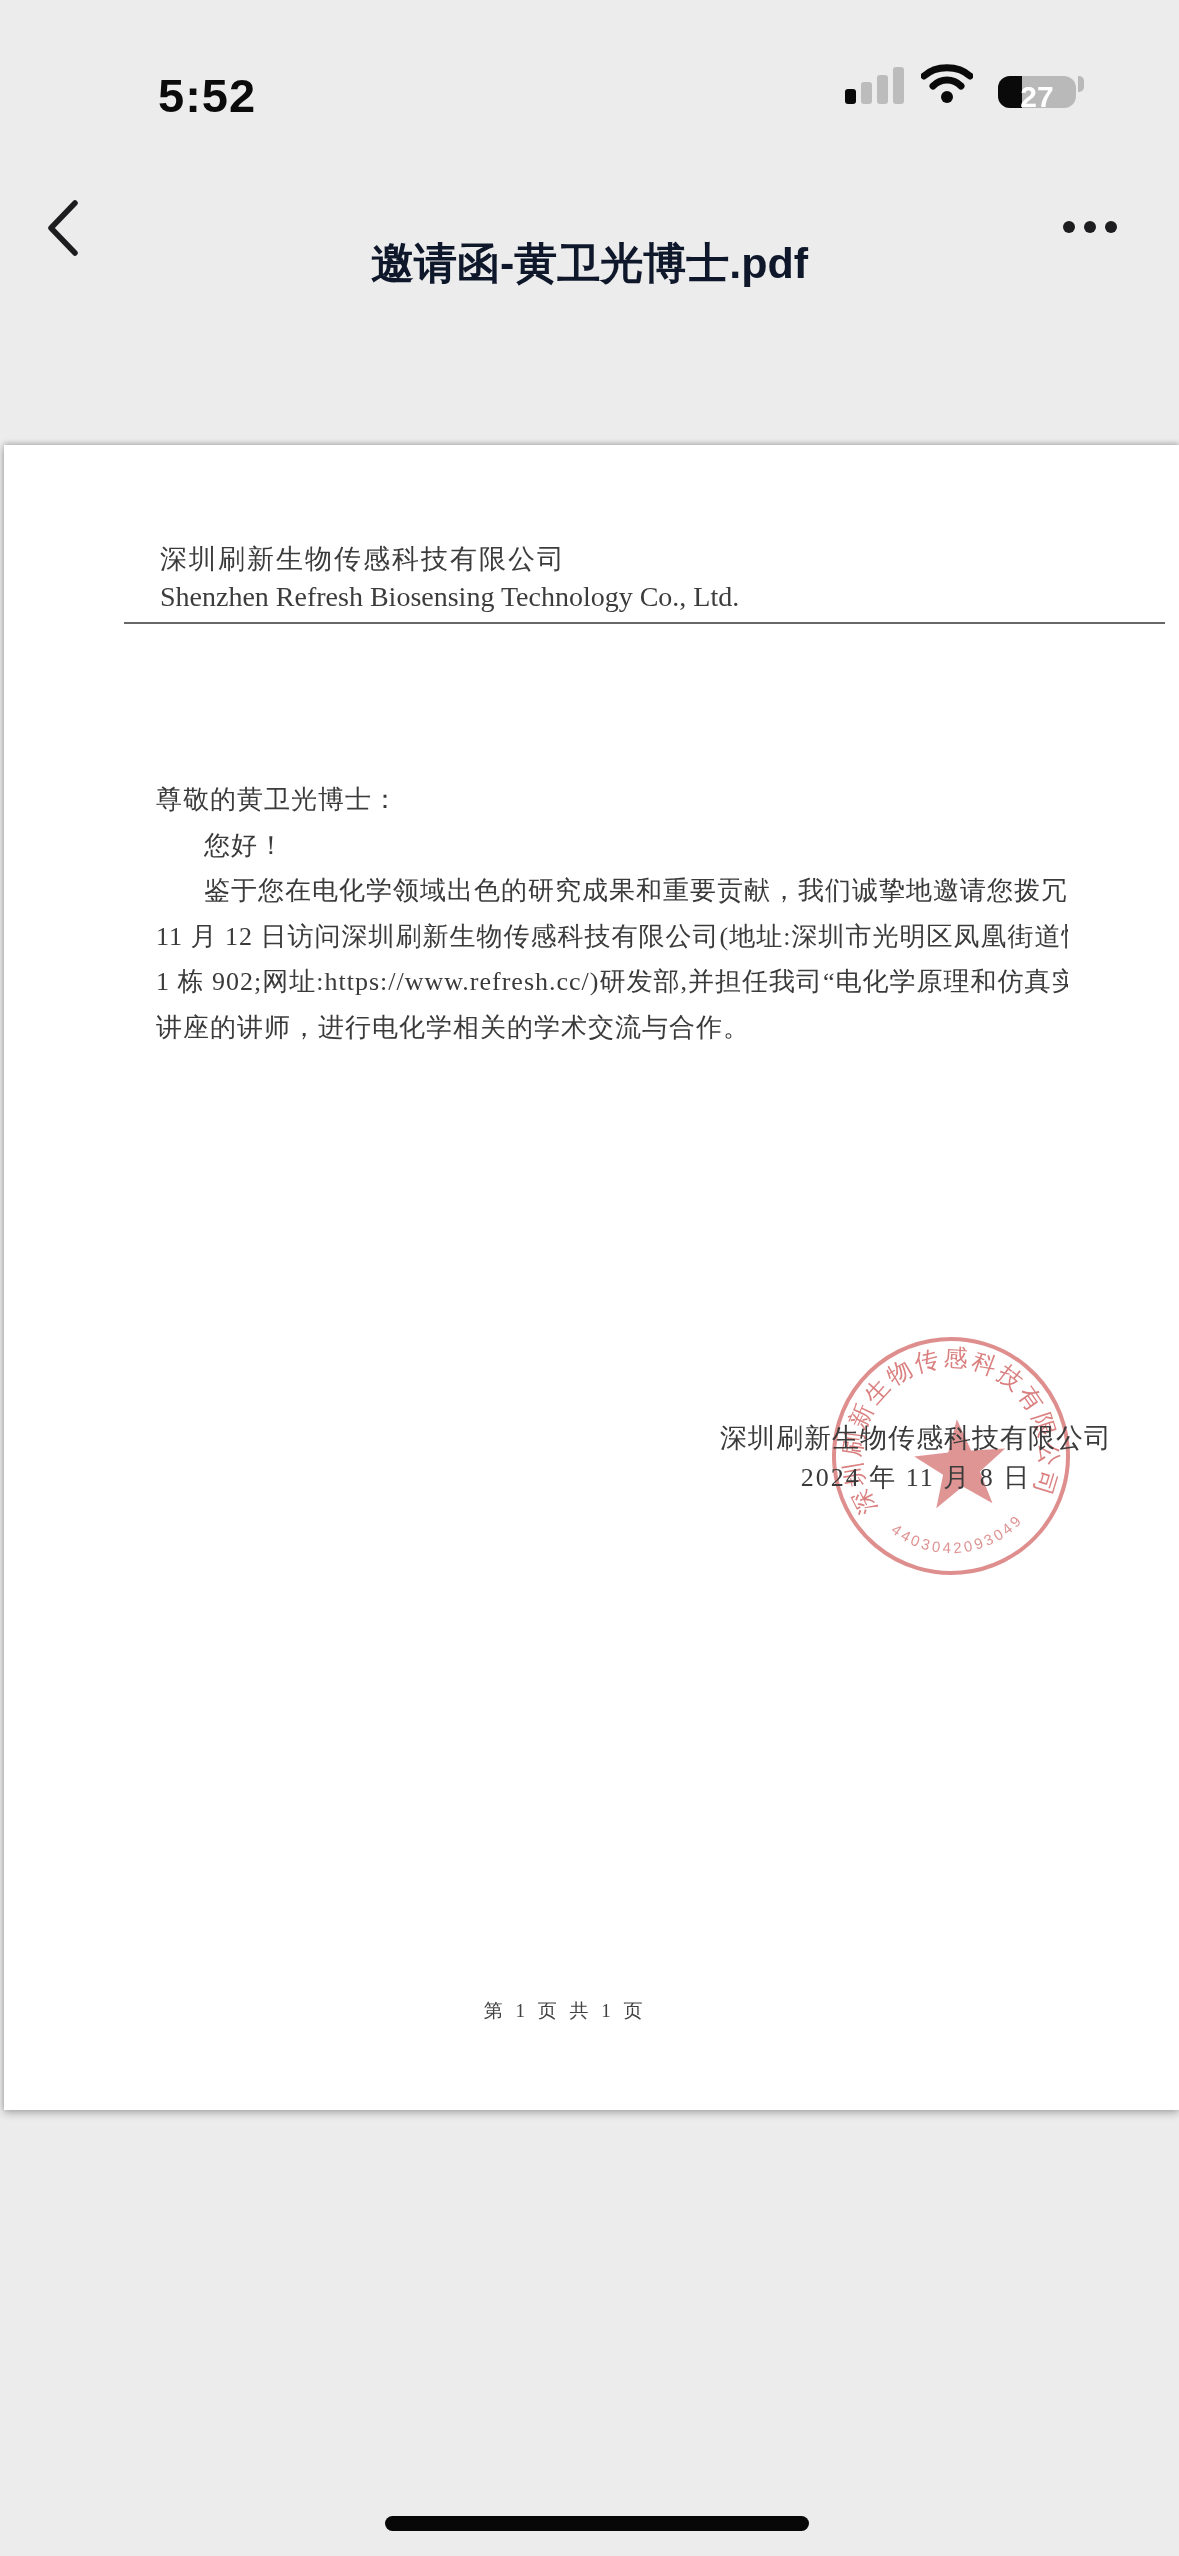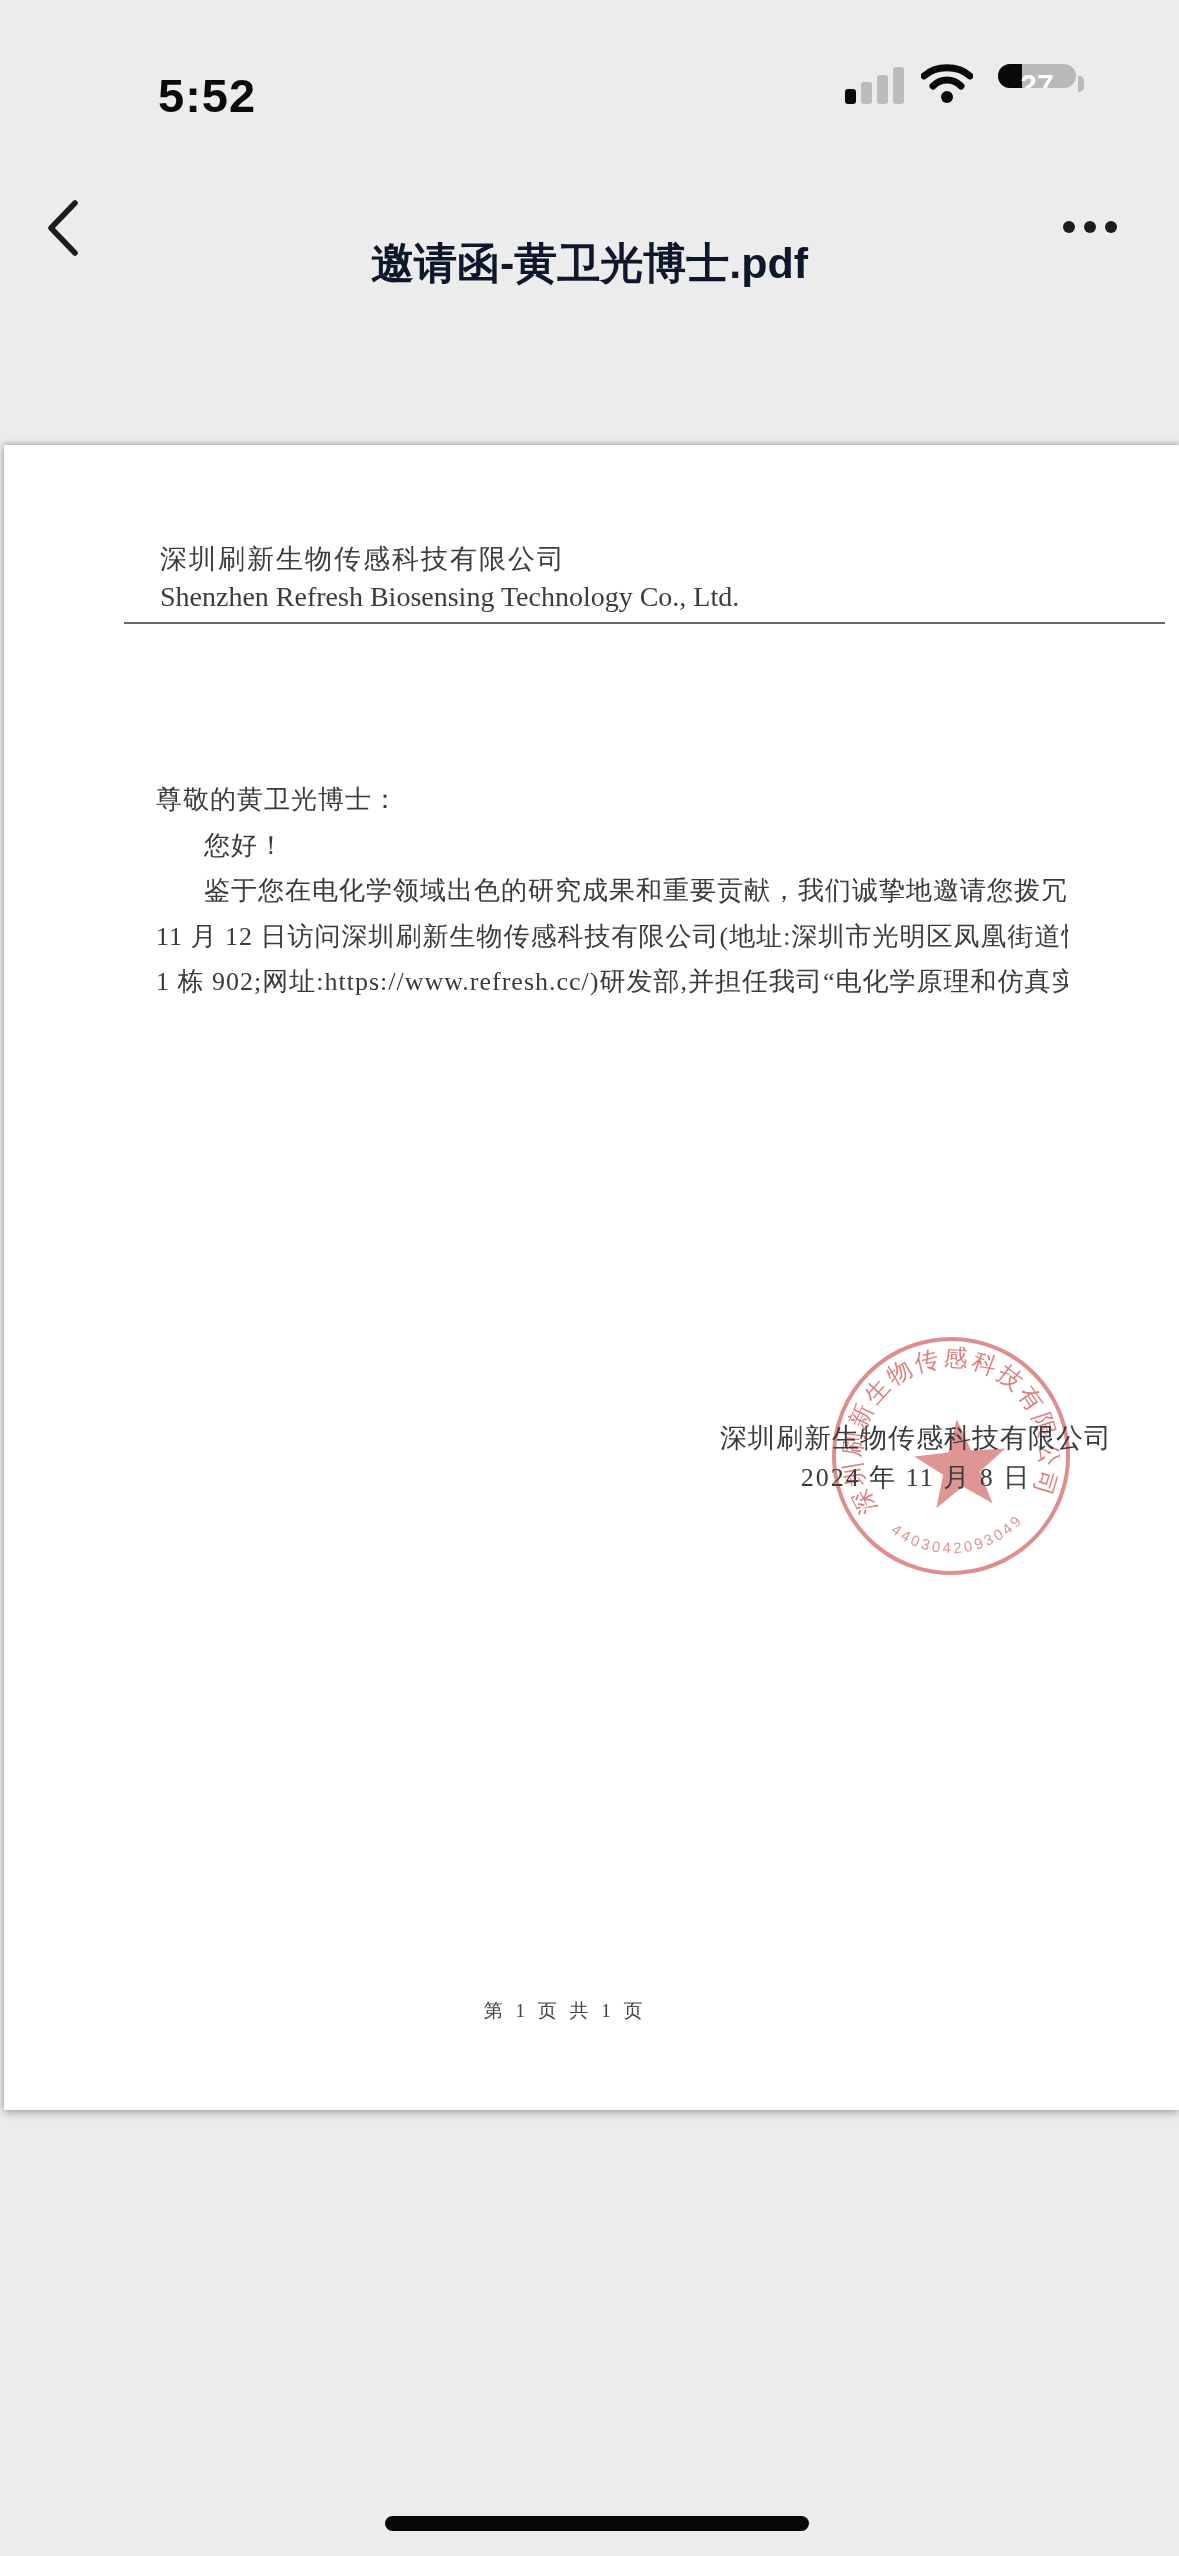--- a/index.html
+++ b/index.html
@@ -10,21 +10,21 @@
   
   .time{left:158px;top:68px;font-size:47px;font-weight:bold;color:#0b0b0c;letter-spacing:1px;}
   .signal{left:845px;top:64px;width:62px;height:40px;}
   .signal span{position:absolute;bottom:0;width:11px;border-radius:3px;background:#bcbcbc;}
   .signal .b1{left:0;height:15px;background:#0a0a0a;}
   .signal .b2{left:16px;height:22px;}
   .signal .b3{left:32px;height:29px;}
   .signal .b4{left:48px;height:37px;}
   .wifi{left:921px;top:62px;}
   .battery{left:998px;top:64px;width:90px;height:40px;}
-  .batt-body{position:absolute;left:0;top:0;width:78px;height:24px;border-radius:12px;background:#b9b9b9;overflow:hidden;}
+  .batt-body{position:absolute;left:0;top:12px;width:78px;height:32px;border-radius:12px;background:#b9b9b9;overflow:hidden;}
   .batt-fill{position:absolute;left:0;top:0;width:24px;height:40px;background:#0a0a0a;}
   .batt-num{position:absolute;left:0;top:0;width:78px;height:40px;line-height:41px;text-align:center;
             font-size:30px;font-weight:bold;color:#fff;}
   .batt-nub{position:absolute;left:80px;top:12px;width:6px;height:16px;border-radius:0 5px 5px 0;background:#b9b9b9;}
 
   
   .back{left:44px;top:198px;cursor:pointer;}
   .nav-title{left:0;right:0;top:203px;text-align:center;font-size:43px;font-weight:bold;color:#0f172a;margin-top:32px;}
   .more{left:1063px;top:221px;width:66px;height:14px;cursor:pointer;}
   .more i{position:absolute;top:0;width:12px;height:12px;border-radius:50%;background:#1d1d1f;}
@@ -93,20 +93,21 @@
   <div class="abs lh-cn">深圳刷新生物传感科技有限公司</div>
   <div class="abs lh-en">Shenzhen Refresh Biosensing Technology Co., Ltd.</div>
   <div class="abs rule"></div>
 
   <div class="abs body-block">
     <div class="bline">尊敬的黄卫光博士：</div>
     <div class="bline indent">您好！</div>
     <div class="bline indent fill">鉴于您在电化学领域出色的研究成果和重要贡献，我们诚挚地邀请您拨冗于 2024 年</div>
     <div class="bline fill">11 月 12 日访问深圳刷新生物传感科技有限公司(地址:深圳市光明区凤凰街道恒泰裕大厦</div>
     <div class="bline fill">1 栋 902;网址:https://www.refresh.cc/)研发部,并担任我司“电化学原理和仿真实现”</div>
+    <div class="bline">讲座的讲师，进行电化学相关的学术交流与合作。</div>
   </div>
 
   <div class="abs seal">
     <svg width="266" height="266" viewBox="0 0 266 266">
       <g transform="rotate(-5 133 133)" opacity="0.85">
         <circle cx="133" cy="133" r="117" fill="none" stroke="#cf5a5a" stroke-width="4" opacity="0.8"></circle>
         <polygon points="142,97 153.5,129.2 187.7,130.2 160.5,151 170.2,183.8 142,164.5 113.8,183.8 123.5,151 96.3,130.2 130.5,129.2" fill="#cf5a5a" opacity="0.75"></polygon>
         <defs>
           <path id="sealArc" d="M 59.3 184.6 A 90 90 0 1 1 206.7 184.6" fill="none"></path>
           <path id="numArc" d="M 64.4 201.6 A 97 97 0 0 0 201.6 201.6" fill="none"></path>

